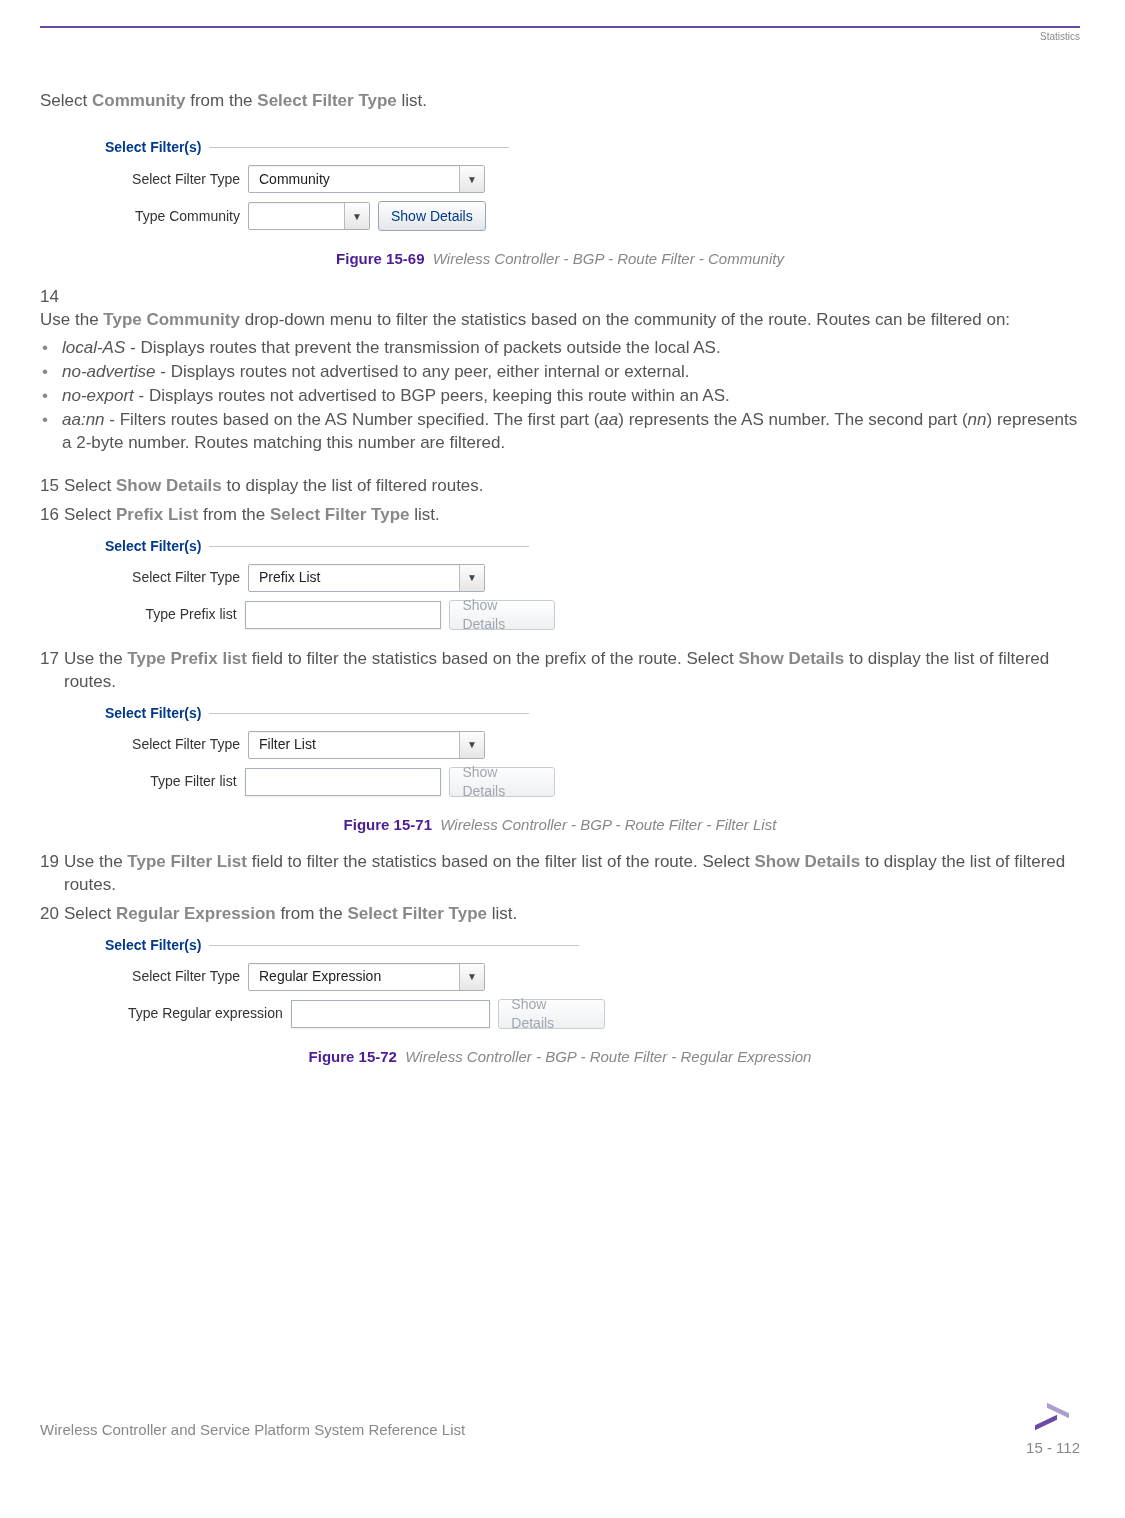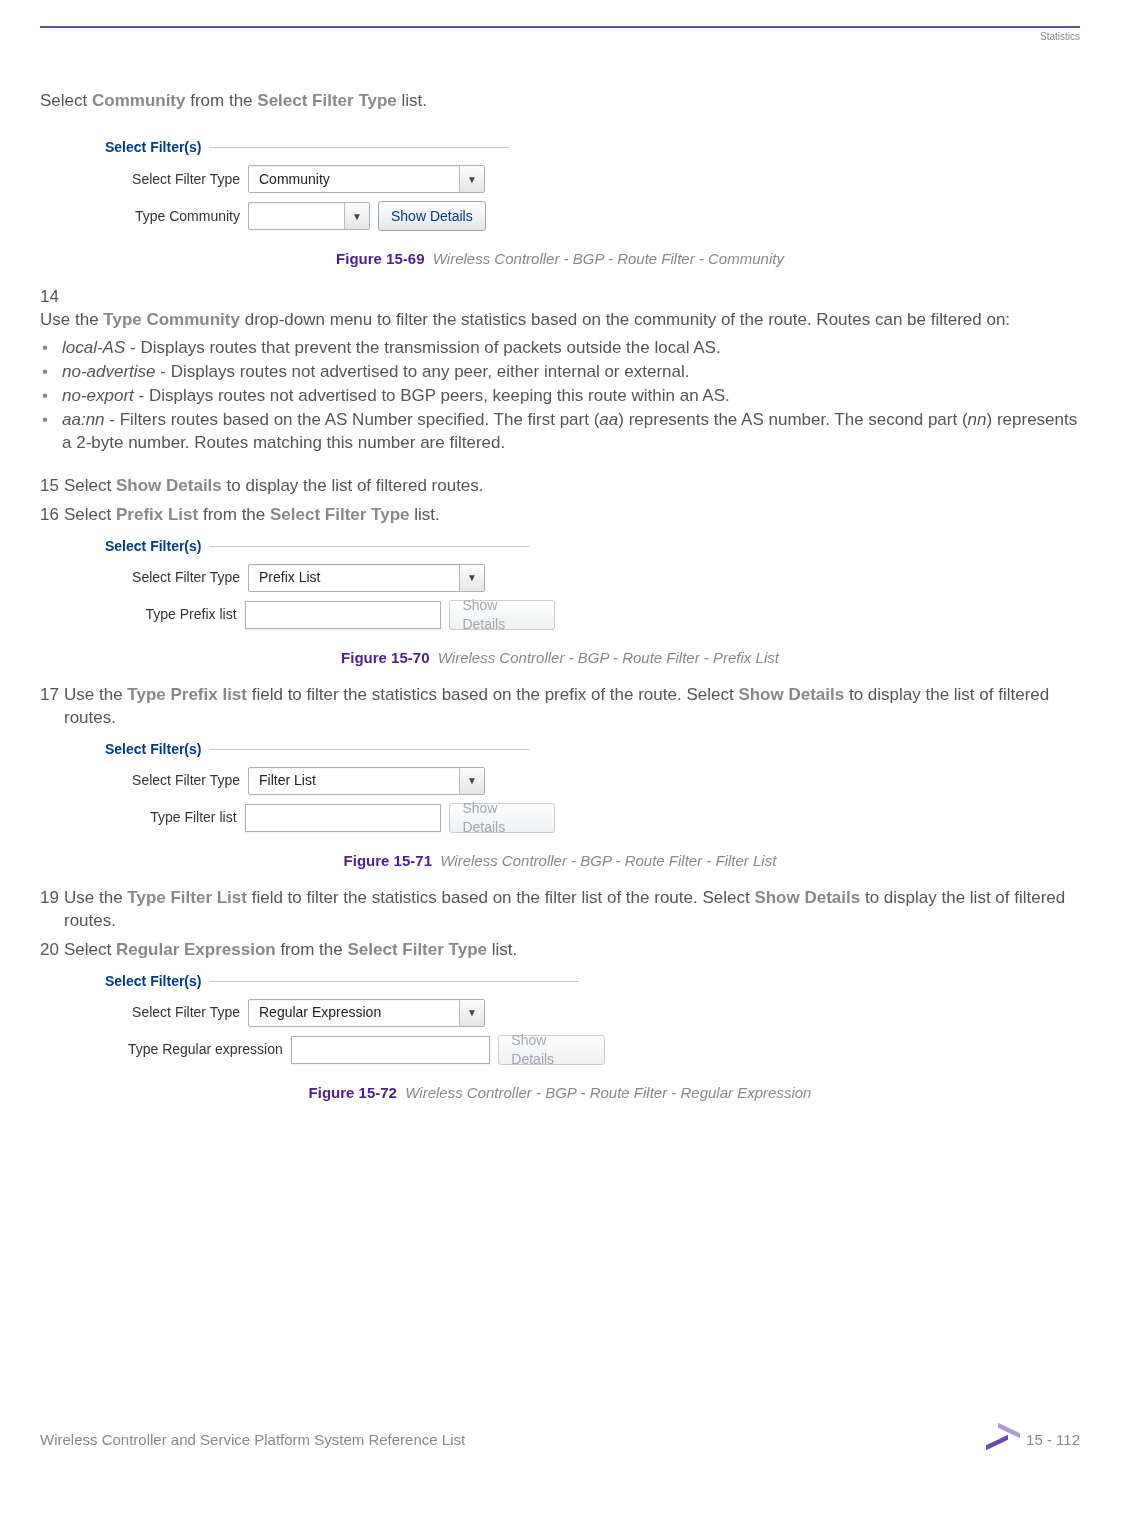--- a/index.html
+++ b/index.html
@@ -84,21 +84,21 @@
     width:36px; height:36px; position:relative; margin-right:8px;
   }
   .logo::before {
     content:""; position:absolute; left:4px; top:18px; width:22px; height:5px;
     background:#6a4aa8; transform:skewY(-25deg);
   }
   .logo::after {
     content:""; position:absolute; left:16px; top:6px; width:22px; height:5px;
     background:#6a4aa8; transform:skewY(25deg); opacity:0.55;
   }
-  .footer-right { display:flex; align-items:center; }
+  .footer-right { display:flex; align-items:center;flex-direction:column; }
 </style>
 </head>
 <body>
 
 <div class="page">
   <div class="topline"></div>
   <div class="header-right">Statistics</div>
 
   <div class="content">
     <div style="margin-bottom:26px;">
@@ -180,23 +180,20 @@
             <div class="chev">▼</div>
           </div>
         </div>
         <div class="row">
           <div class="lbl">Type Prefix list</div>
           <div class="textbox" style="width:200px;"></div>
           <div class="btn dim">Show Details</div>
         </div>
       </div>
     </div>
-    <div class="caption">
-      <b>Figure 15-70</b>&nbsp;&nbsp;<i>Wireless Controller - BGP - Route Filter - Prefix List</i>
-    </div>
 
     <div class="step" style="display:flex;">
       <div class="step-num">17</div>
       <div class="step-body"><span>Use the </span><span class="bold-gray">Type Prefix list</span><span> field to filter the statistics based on the prefix of the route. Select </span><span class="bold-gray">Show Details</span><span> to display the list of filtered routes.</span></div>
     </div>
 
 
     <div class="fig">
       <div class="fig-panel" style="width:450px;">
         <div style="display:flex;align-items:center;">

